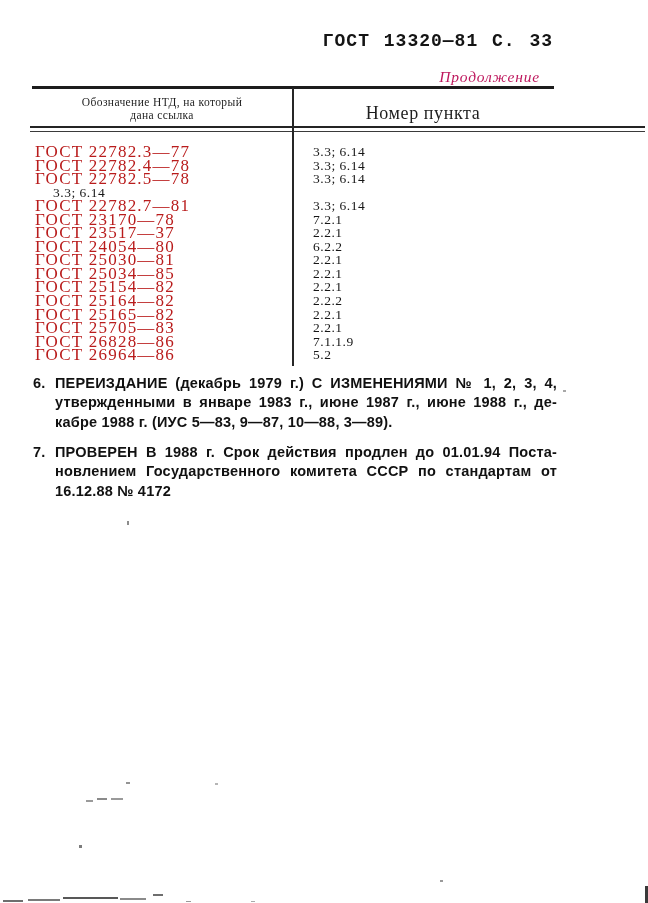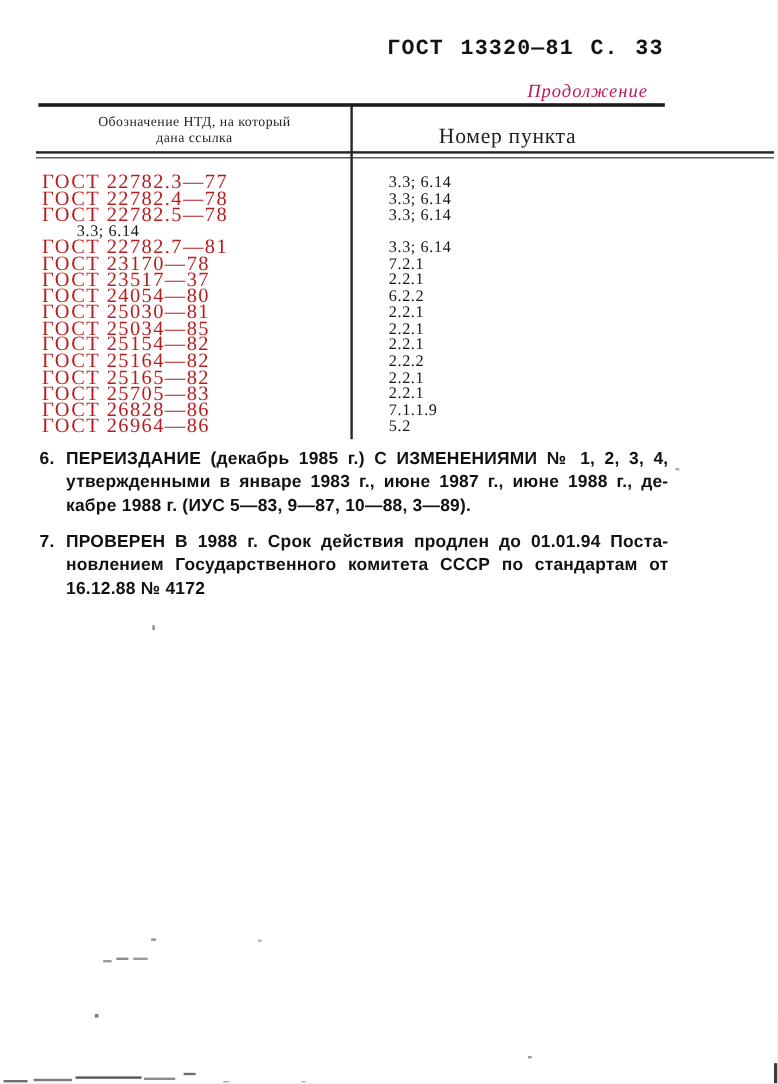--- a/index.html
+++ b/index.html
@@ -33,21 +33,21 @@
   .t-headrow { position:absolute; left:32px; top:94px; width:522px; display:flex; }
   .t-h1 { width:260px; text-align:center; font-size:11.5px; line-height:13px;
           letter-spacing:0.4px; color:#1e1e1e; padding-top:2px; }
   .t-h2 { width:262px; text-align:center; font-size:18px; letter-spacing:0.6px;
           color:#1e1e1e; padding-top:9px; }
 
   .t-body { position:absolute; left:32px; top:145px; width:522px; }
   .trow { display:flex; height:13.55px; line-height:13.55px; }
   .tc1 { width:257px; padding-left:3px; font-size:17px; letter-spacing:1.2px;
          white-space:nowrap; color:#b91c1c; }
-  .tc2 { padding-left:32px; font-size:13.5px; letter-spacing:0.5px;
+  .tc2 { padding-left:21px; font-size:13.5px; letter-spacing:0.5px;
          white-space:nowrap; color:#161616; }
 
   
   .clause {
     position:absolute; left:55px; width:502px;
     font-family:"Liberation Sans", sans-serif; font-weight:bold;
     font-size:14.5px; line-height:19.4px; letter-spacing:0.2px; color:#111;
   }
   .clause-6 { top:374px; }
   .clause-7 { top:443px; }
@@ -141,21 +141,21 @@
         <div class="trow">
           <div class="tc1">ГОСТ 26964—86</div>
           <div class="tc2">5.2</div>
         </div>
       </div>
   </div>
 
   <div class="clause clause-6">
     <span class="clause-num">6.</span>
     <div class="cl-lines">
-        <div class="cl-line">ПЕРЕИЗДАНИЕ (декабрь 1985 г.) С ИЗМЕНЕНИЯМИ № 1, 2, 3, 4,</div>
+        <div class="cl-line">ПЕРЕИЗДАНИЕ (декабрь 1979 г.) С ИЗМЕНЕНИЯМИ № 1, 2, 3, 4,</div>
         <div class="cl-line">утвержденными в январе 1983 г., июне 1987 г., июне 1988 г., де-</div>
         <div class="cl-line final">кабре 1988 г. (ИУС 5—83, 9—87, 10—88, 3—89).</div>
       </div>
   </div>
 
   <div class="clause clause-7">
     <span class="clause-num">7.</span>
     <div class="cl-lines">
         <div class="cl-line">ПРОВЕРЕН В 1988 г. Срок действия продлен до 01.01.94 Поста-</div>
         <div class="cl-line">новлением Государственного комитета СССР по стандартам от</div>

